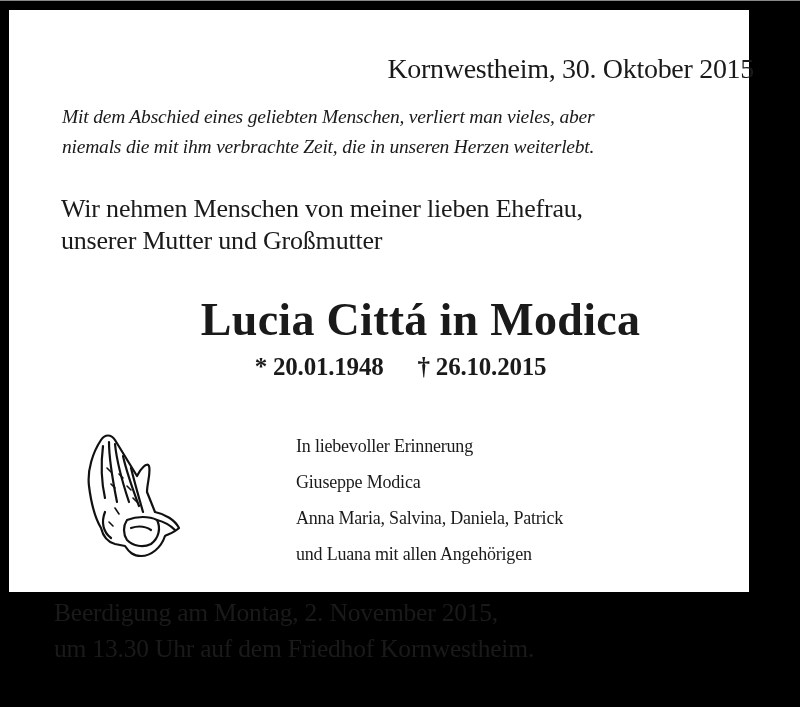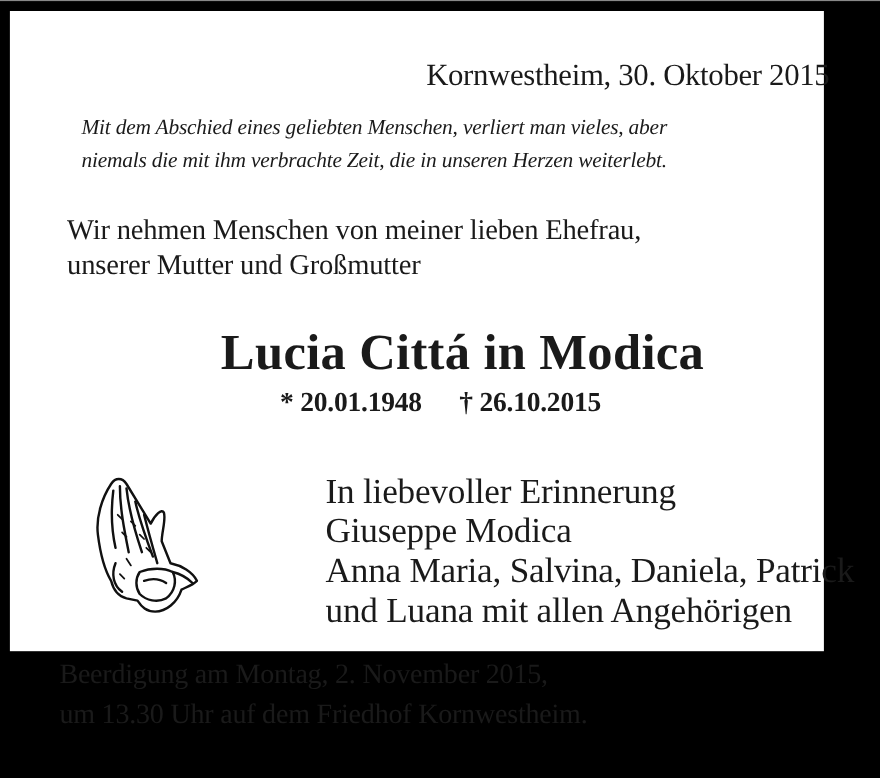--- a/index.html
+++ b/index.html
@@ -14,27 +14,27 @@
     .card {
       position: absolute;
       left: 9px; top: 10px;
       width: 740px; height: 582px;
       background: #fff;
     }
     .card { width: 740px; }
     .card-inner { position: absolute; left: 0; top: 0; right: 0; bottom: 0; }
     .abs { position: absolute; white-space: nowrap; }
     .date-line { right: -5px; top: 43px; font-size: 28px; letter-spacing: -0.3px; }
-    .quote { left: 53px; top: 92px; font-size: 19.5px; font-style: italic; line-height: 30px; letter-spacing: -0.2px; margin-left: 12px; }
+    .quote { left: 53px; top: 92px; font-size: 19.5px; font-style: italic; line-height: 30px; letter-spacing: -0.2px; }
     .intro { left: 52px; top: 183px; font-size: 26px; line-height: 32px; letter-spacing: -0.2px; }
     .name { left: 0; right: -43px; text-align: center; top: 283px; font-size: 46px; font-weight: bold; letter-spacing: 0.3px; padding-left: 40px; }
     .dates { left: 0; right: -43px; text-align: center; top: 343px; font-size: 25px; letter-spacing: -0.2px; font-weight: bold; }
     .dates .sep { display: inline-block; width: 34px; }
     .hands { left: 62px; top: 418px; width: 120px; height: 135px; }
-    .family { left: 287px; top: 418px; font-size: 32px; line-height: 36px; letter-spacing: -0.2px; }
+    .family { left: 287px; top: 418px; font-size: 18px; line-height: 36px; letter-spacing: -0.2px; }
     .funeral { left: 45px; top: 585px; font-size: 25.5px; line-height: 36px; letter-spacing: -0.2px; }
   </style>
 </head>
 <body>
 
 <div class="topline"></div>
 
 <div class="card">
   <div class="card-inner">
 

